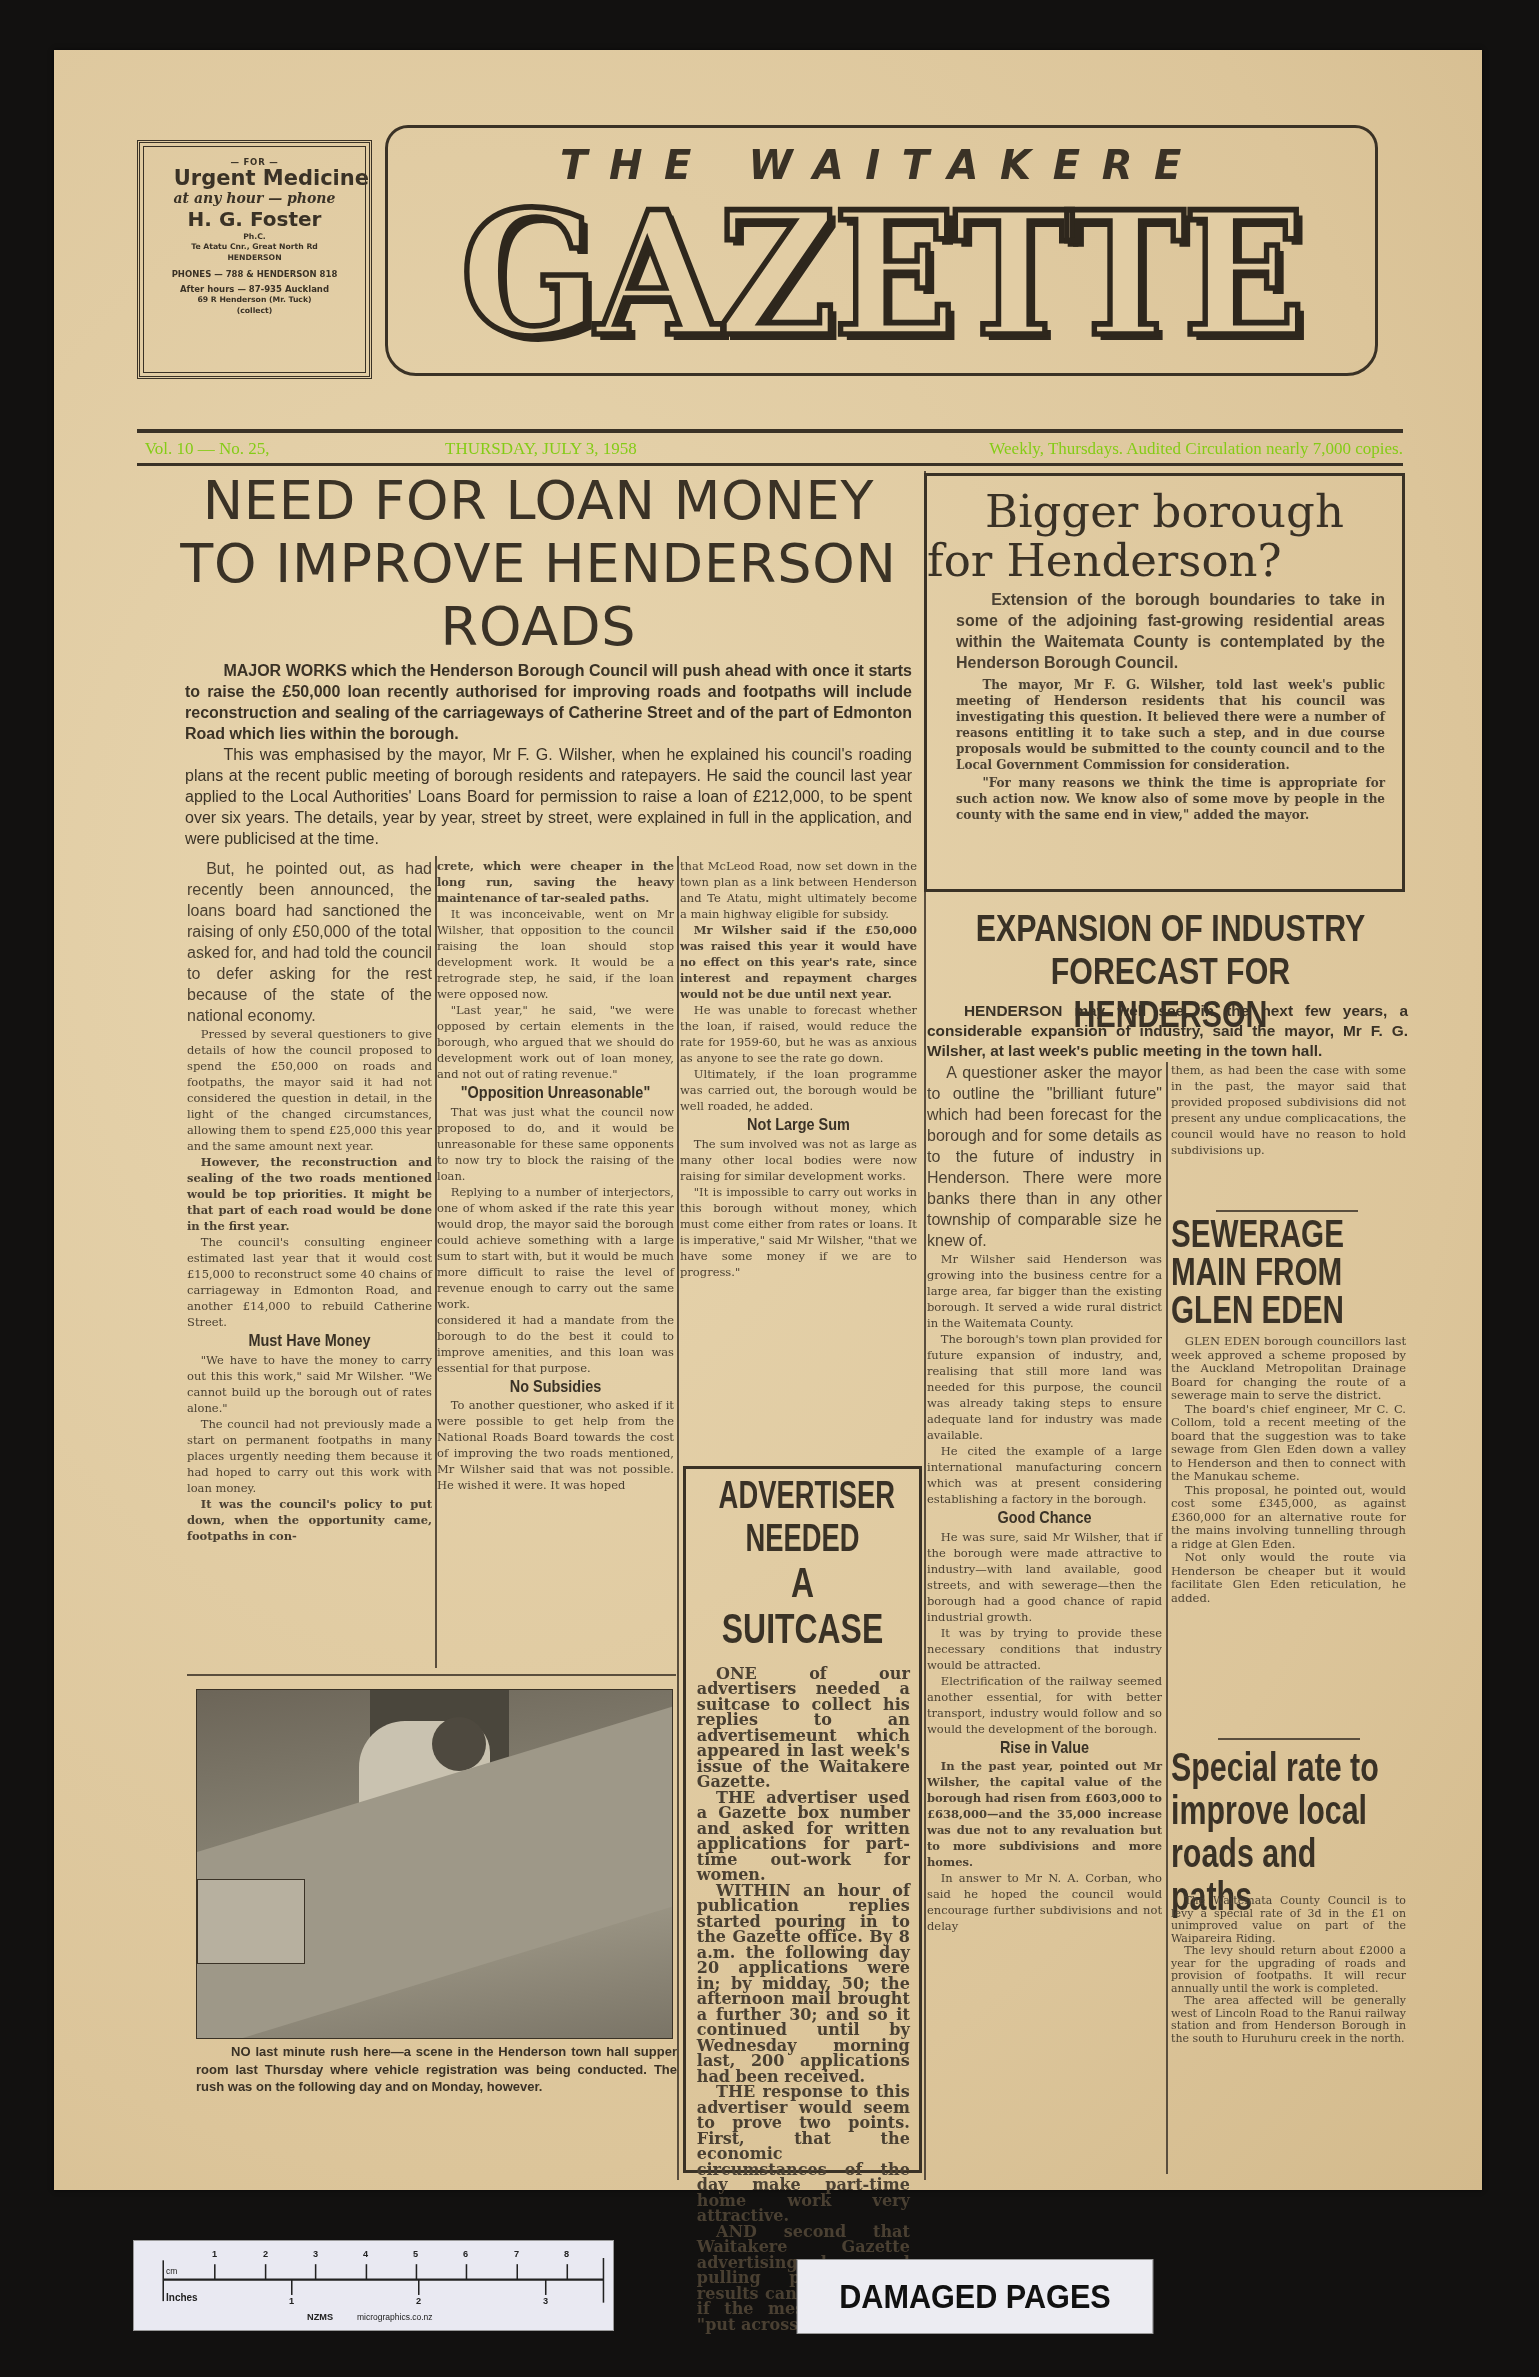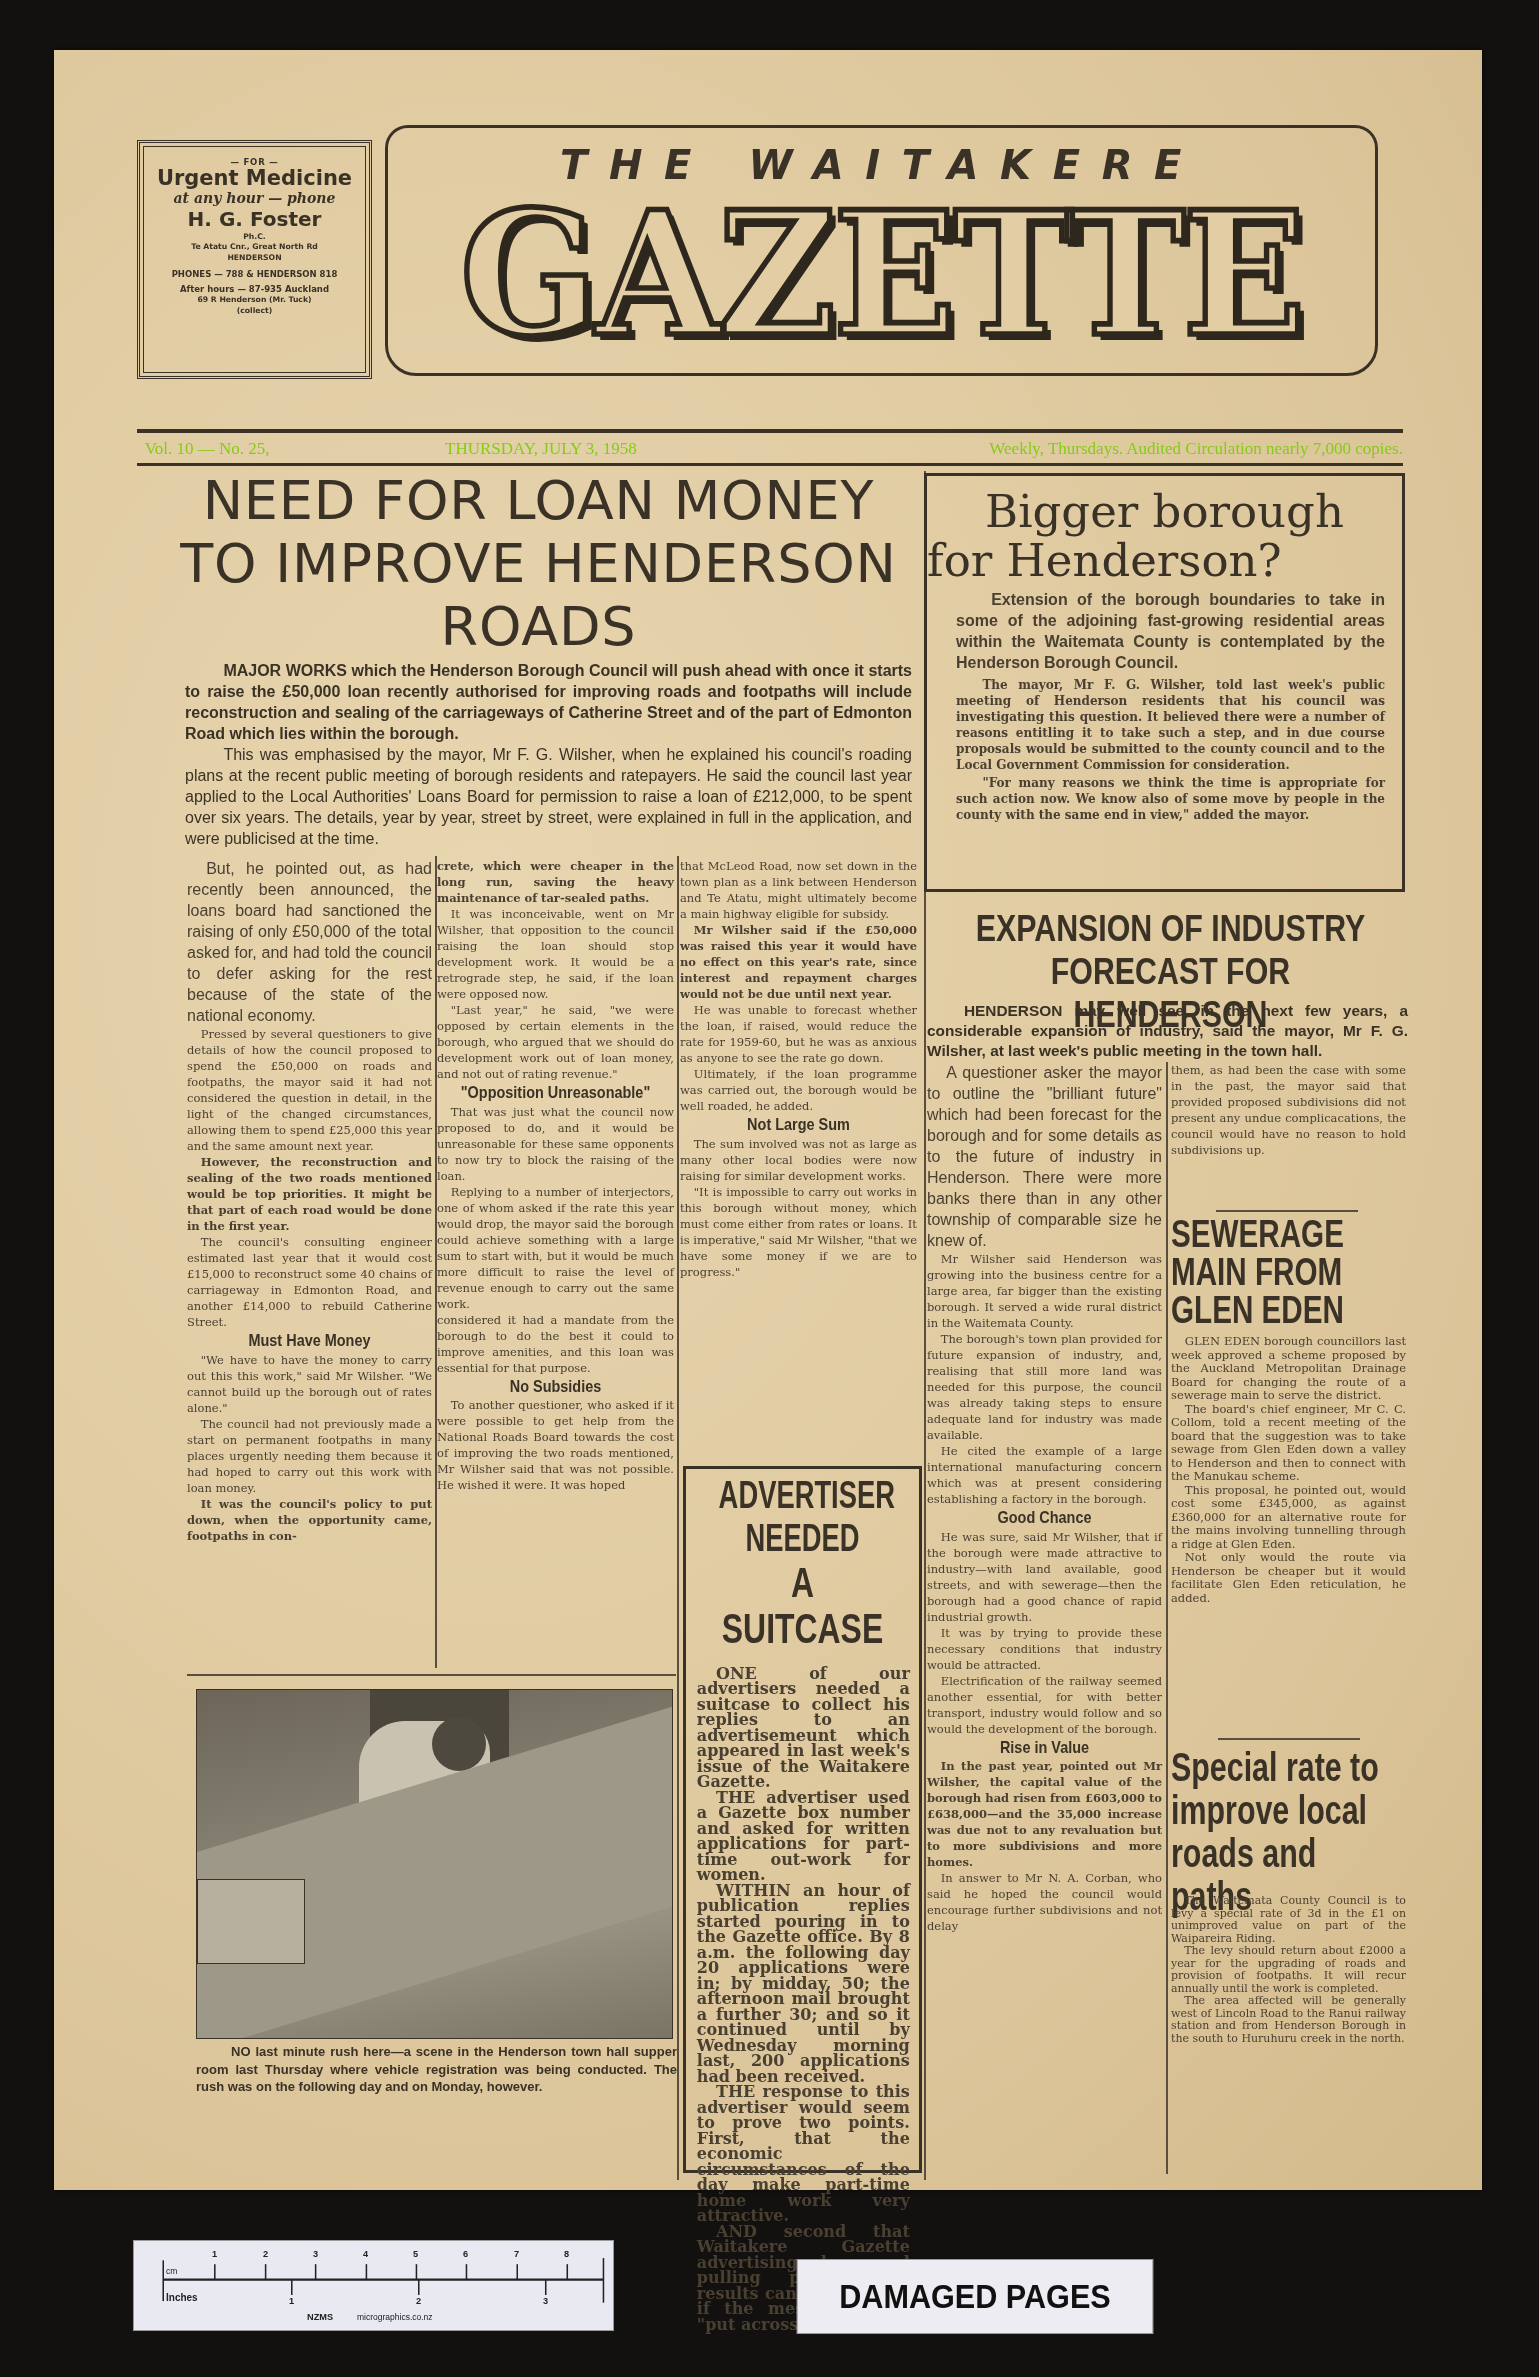--- a/index.html
+++ b/index.html
@@ -14,21 +14,21 @@
   }
 
   
   .ad-box {
     position: absolute; left: 137px; top: 140px; width: 235px; height: 239px;
     border: 2.3px double #3a3226; border-width: 3.1px; outline: 0.8px solid #3a3226; outline-offset: -7px;
     text-align: center; font-family: "DejaVu Sans", sans-serif; font-weight: bold; color: #3a3226;
     padding-top: 14px;
   }
   .ad-box .for { font-size: 8.5px; letter-spacing: 0.8px; }
-  .ad-box .big { font-size: 21px; line-height: 23px; }
+  .ad-box .big { font-size: 21px; line-height: 23px; text-align: right; }
   .ad-box .mid { font-family: "DejaVu Serif", serif; font-size: 14px; line-height: 17px; font-style: italic; }
   .ad-box .name { font-size: 20px; line-height: 24.6px; }
   .ad-box .small { font-size: 7.7px; line-height: 10.8px; }
   .ad-box .phones { font-size: 8.5px; line-height: 10.8px; margin-top: 4.6px; }
 
   .title-frame {
     position: absolute; left: 385px; top: 125px; width: 993px; height: 251px;
     border: 3.1px solid #3a3226; border-radius: 23px 23px 31px 31px;
   }
   .title-top {

